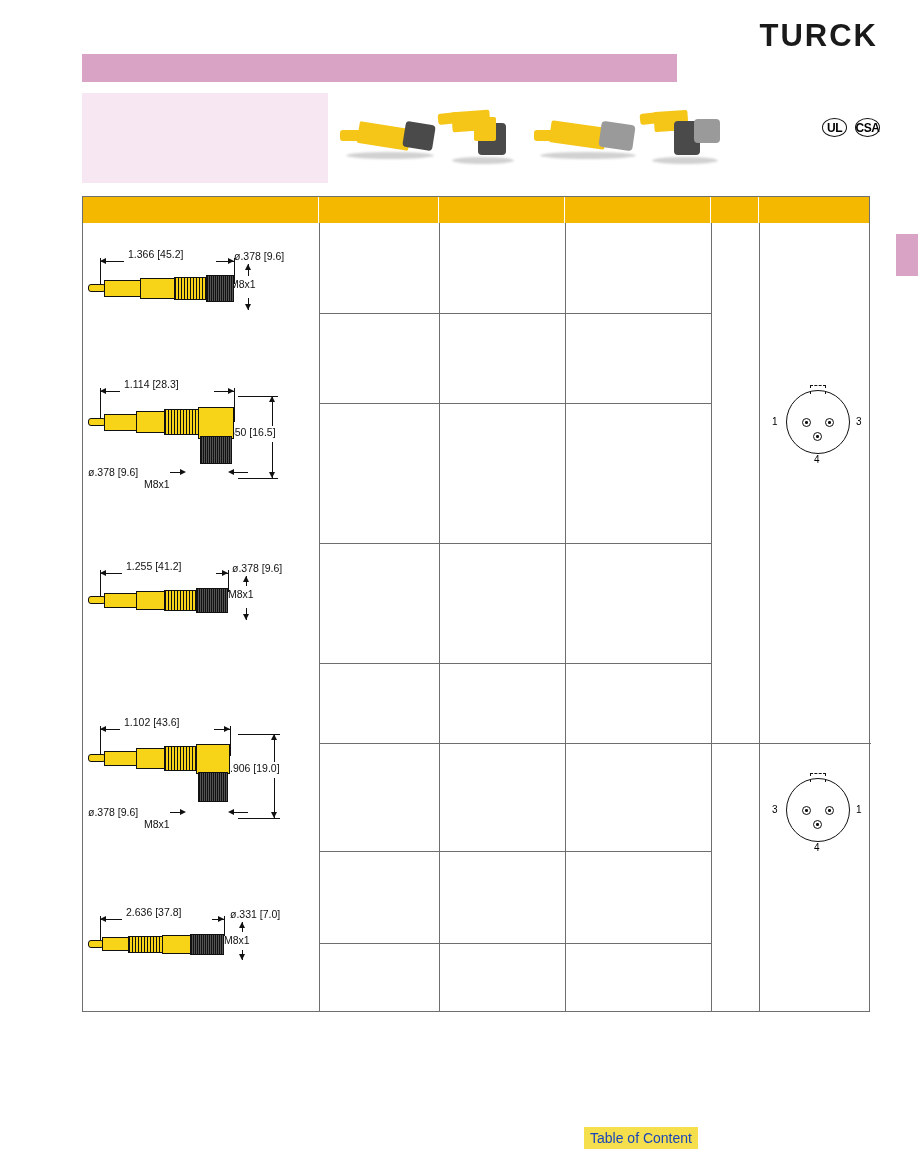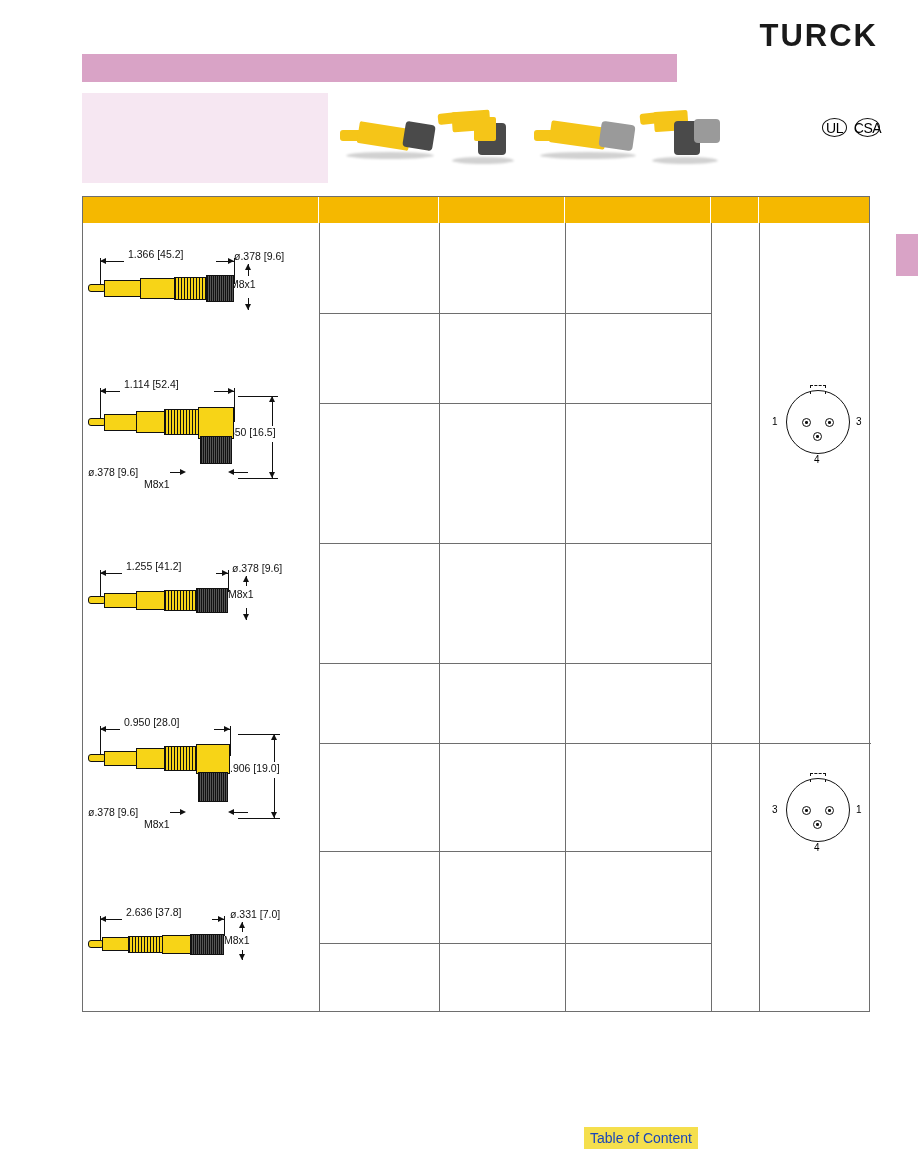--- a/index.html
+++ b/index.html
@@ -101,22 +101,22 @@
     top: 118px;
     display: flex;
     gap: 8px;
     align-items: center;
   }
   .appr-mark {
     width: 23px;
     height: 17px;
     border: 1.6px solid #111;
     border-radius: 50%;
-    font-size: 14px;
-    font-weight: normal;
+    font-size: 12px;
+    font-weight: bold;
     display: flex;
     align-items: center;
     justify-content: center;
     letter-spacing: -0.4px;
   }
 
   
   .side-tab {
     position: absolute;
     right: 0;
@@ -439,21 +439,21 @@
   <div class="dim-label" style="left:142px;top:30px;">M8x1</div>
 
   <div class="cn-cable" style="left:0px;top:36px;width:18px;height:8px;border-radius:3px;"></div>
   <div class="cn-body" style="left:16px;top:32px;width:38px;height:17px;"></div>
   <div class="cn-body" style="left:52px;top:30px;width:36px;height:21px;"></div>
   <div class="cn-grip" style="left:86px;top:29px;width:34px;height:23px;"></div>
   <div class="cn-knurl" style="left:118px;top:27px;width:28px;height:27px;"></div>
 </div>
 
 <div class="drawing" style="left:88px;top:378px;width:226px;height:118px;">
-  <div class="dim-label" style="left:36px;top:0px;">1.114  [52.4]</div>
+  <div class="dim-label" style="left:36px;top:0px;">1.114  [28.3]</div>
   <div class="dim-line" style="left:12px;top:13px;width:20px;"></div>
   <div class="dim-line" style="left:126px;top:13px;width:20px;"></div>
   <div class="arrow-l" style="left:12px;top:10px;"></div>
   <div class="arrow-r" style="left:140px;top:10px;"></div>
   <div class="dim-vline" style="left:12px;top:10px;height:34px;"></div>
   <div class="dim-vline" style="left:146px;top:10px;height:34px;"></div>
 
   <div class="dim-label" style="left:138px;top:48px;">.650  [16.5]</div>
   <div class="dim-vline" style="left:184px;top:18px;height:30px;"></div>
   <div class="dim-vline" style="left:184px;top:64px;height:36px;"></div>
@@ -495,21 +495,21 @@
   <div class="dim-label" style="left:140px;top:28px;">M8x1</div>
 
   <div class="cn-cable" style="left:0px;top:36px;width:18px;height:8px;border-radius:3px;"></div>
   <div class="cn-body" style="left:16px;top:33px;width:34px;height:15px;"></div>
   <div class="cn-body" style="left:48px;top:31px;width:30px;height:19px;"></div>
   <div class="cn-grip" style="left:76px;top:30px;width:34px;height:21px;"></div>
   <div class="cn-knurl" style="left:108px;top:28px;width:32px;height:25px;"></div>
 </div>
 
 <div class="drawing" style="left:88px;top:716px;width:226px;height:118px;">
-  <div class="dim-label" style="left:36px;top:0px;">0.950  [28.0]</div>
+  <div class="dim-label" style="left:36px;top:0px;">1.102  [43.6]</div>
   <div class="dim-line" style="left:12px;top:13px;width:20px;"></div>
   <div class="dim-line" style="left:126px;top:13px;width:16px;"></div>
   <div class="arrow-l" style="left:12px;top:10px;"></div>
   <div class="arrow-r" style="left:136px;top:10px;"></div>
   <div class="dim-vline" style="left:12px;top:10px;height:30px;"></div>
   <div class="dim-vline" style="left:142px;top:10px;height:30px;"></div>
 
   <div class="dim-label" style="left:142px;top:46px;">.906  [19.0]</div>
   <div class="dim-vline" style="left:186px;top:18px;height:28px;"></div>
   <div class="dim-vline" style="left:186px;top:62px;height:40px;"></div>

